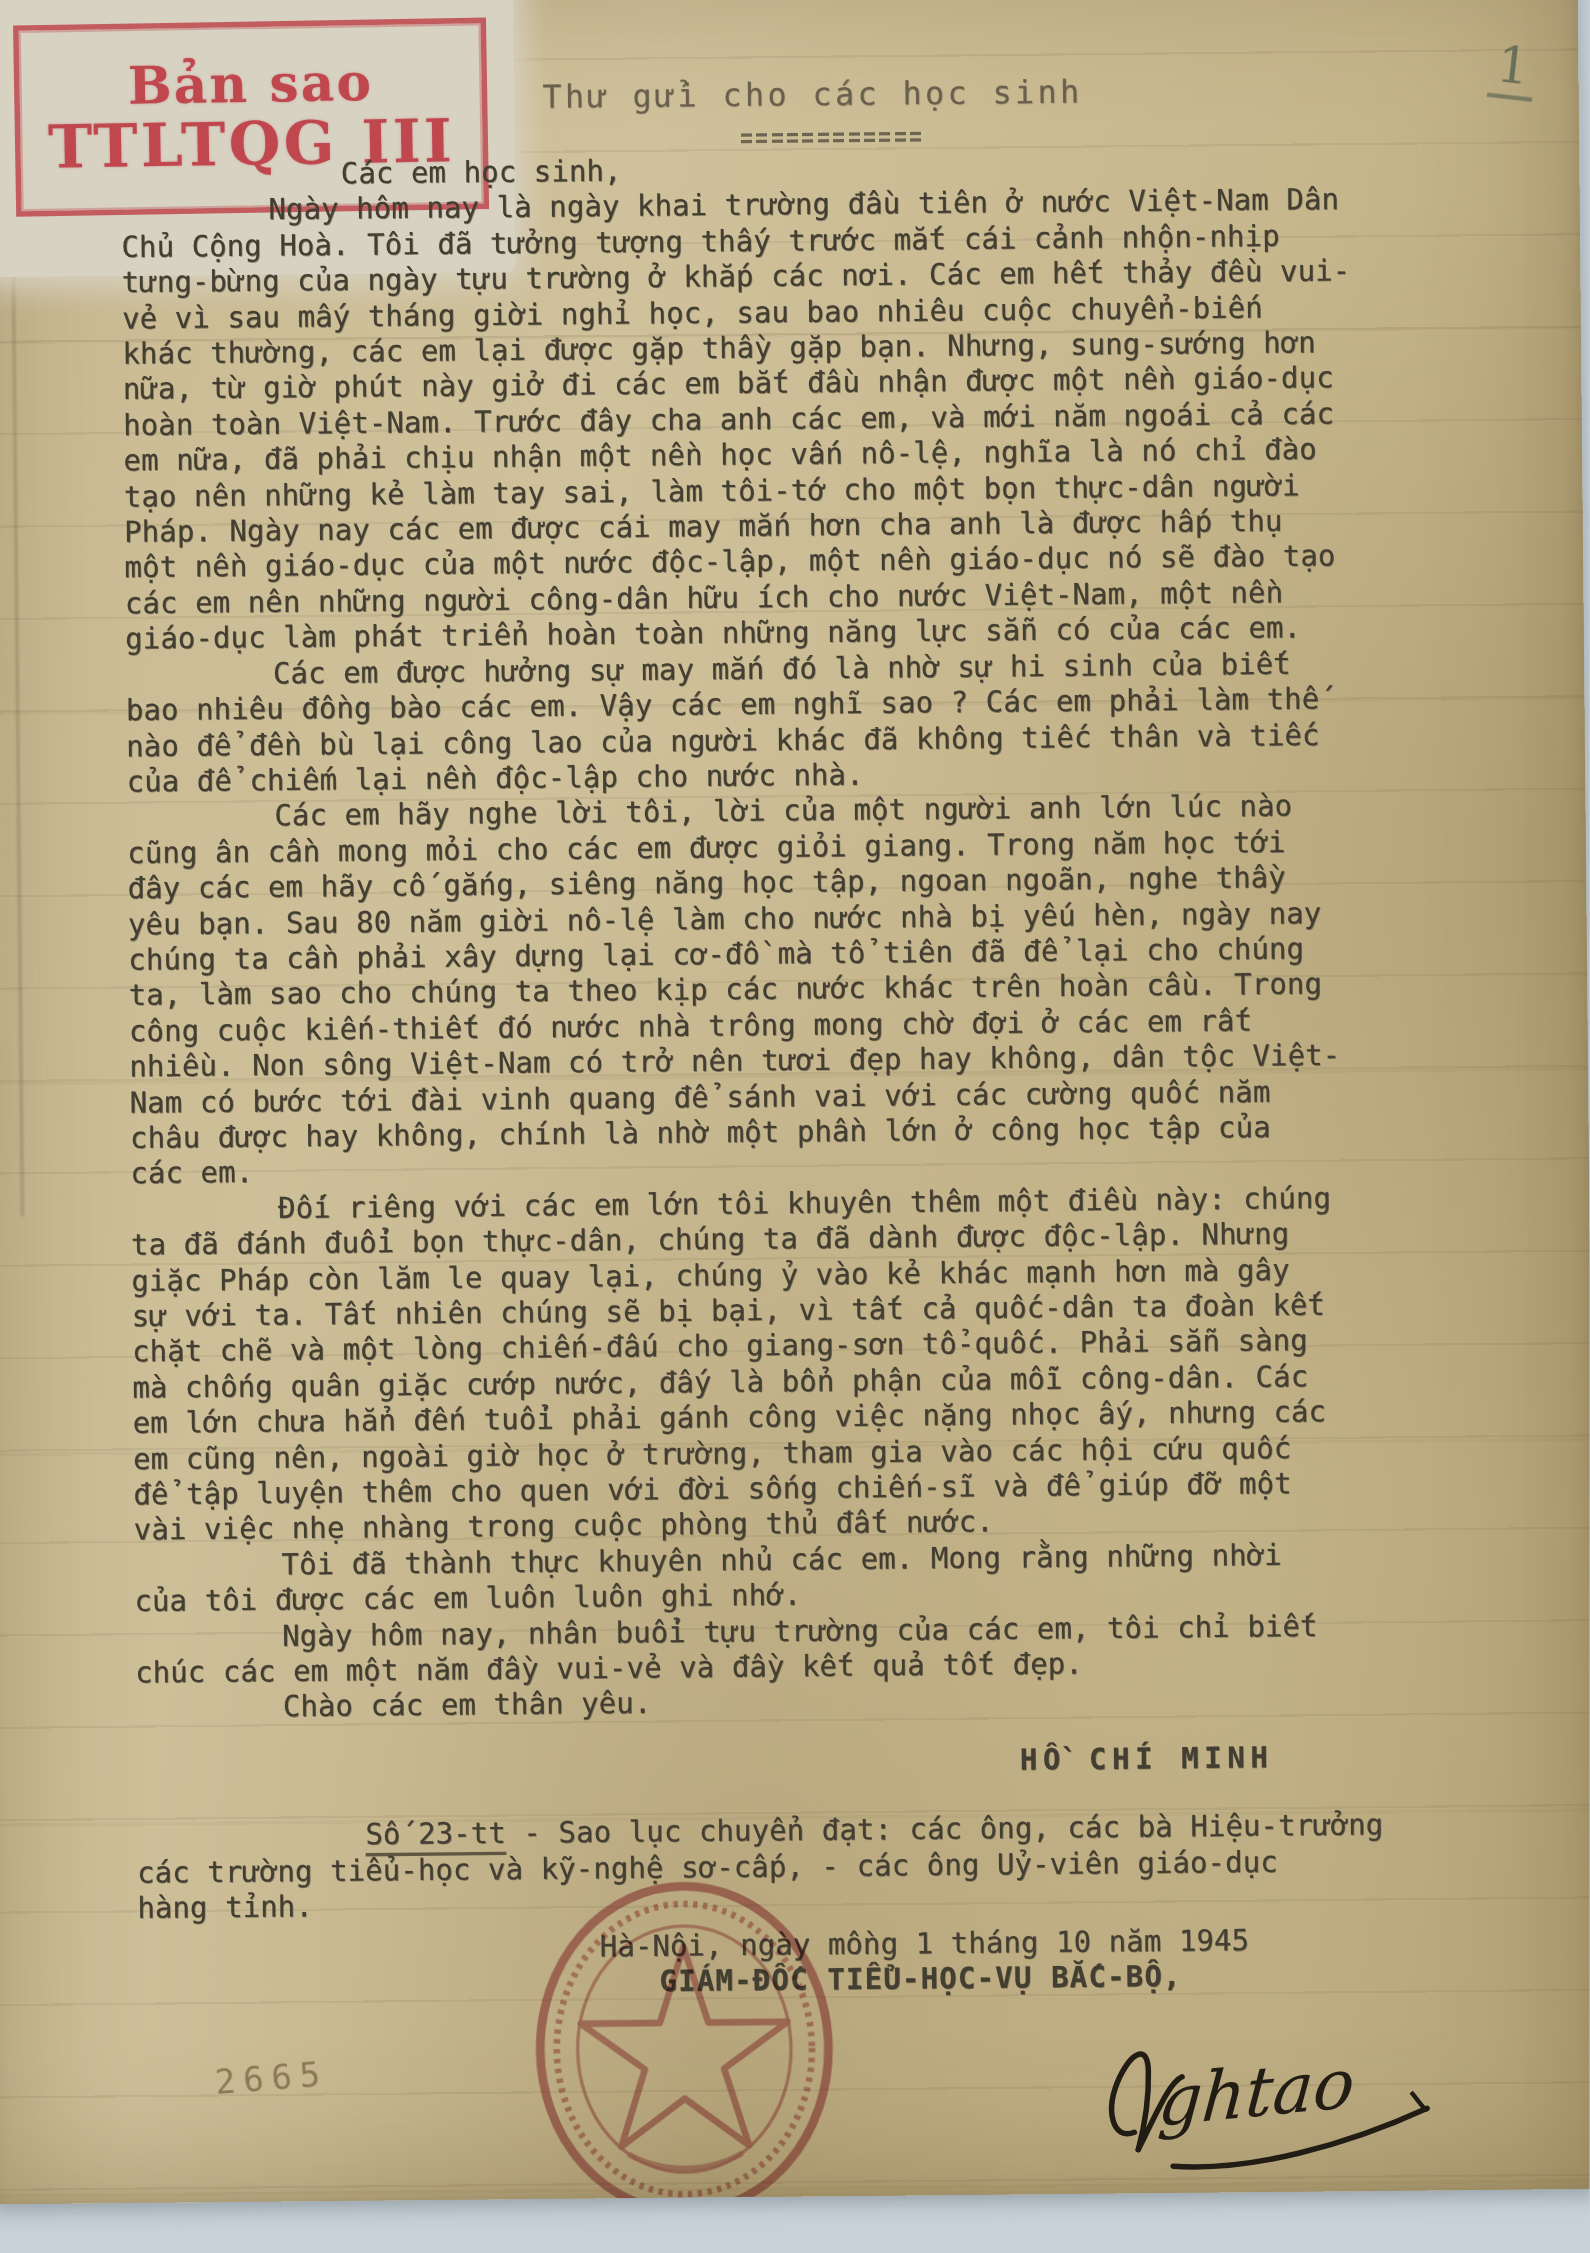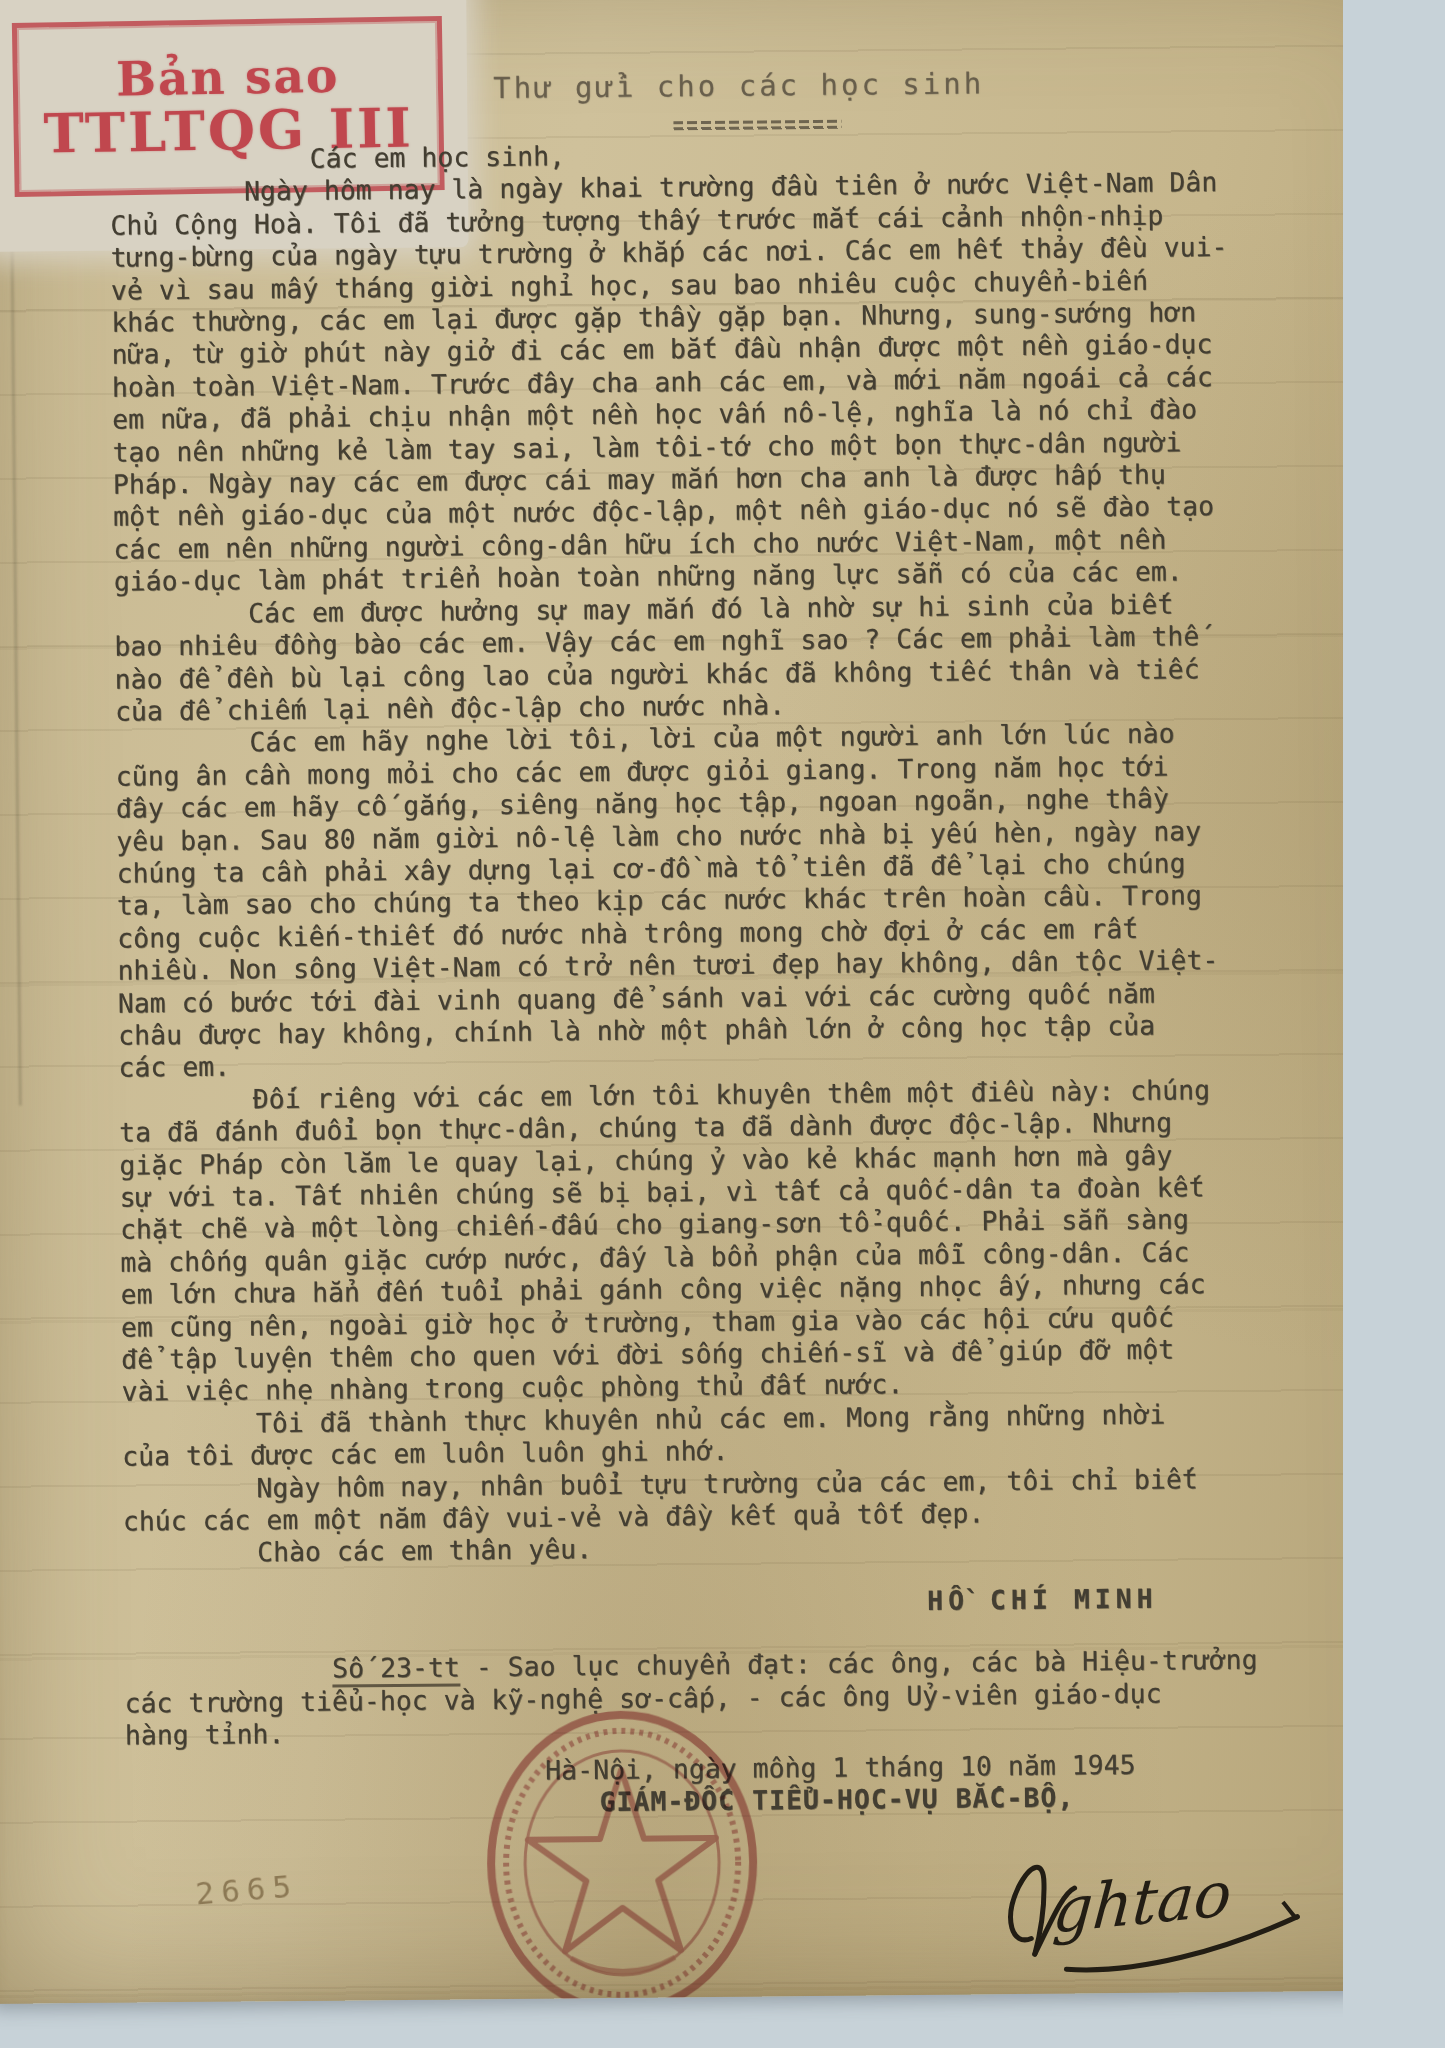--- a/index.html
+++ b/index.html
@@ -1,17 +1,17 @@
 <!DOCTYPE html>
 <html><head>
 <meta charset="utf-8">
 <style>
   html,body{margin:0;padding:0;width:1445px;height:2048px;overflow:hidden;
     background:#c7d2d8;font-family:"DejaVu Sans Mono",monospace;}
-  .scan{position:relative;width:1343px;height:2048px;overflow:hidden;}
+  .scan{position:relative;width:1445px;height:2048px;overflow:hidden;}
   
   .paper{position:absolute;left:-28px;top:-24px;width:1462px;height:2028px;
     transform:rotate(-0.55deg);transform-origin:top left;
     background:
       radial-gradient(ellipse at 45% 97%, rgba(138,116,70,0.30), transparent 46%),
       radial-gradient(ellipse at 100% 40%, rgba(150,130,85,0.25), transparent 35%),
       linear-gradient(100deg,#c9ba92 0%,#cfc19b 35%,#c6b68c 70%,#b3a277 100%);
     box-shadow:inset 0 0 130px rgba(108,90,54,0.45), inset 0 0 16px rgba(108,90,54,0.30),
       0 6px 18px rgba(60,70,80,0.35);
     overflow:hidden;}

